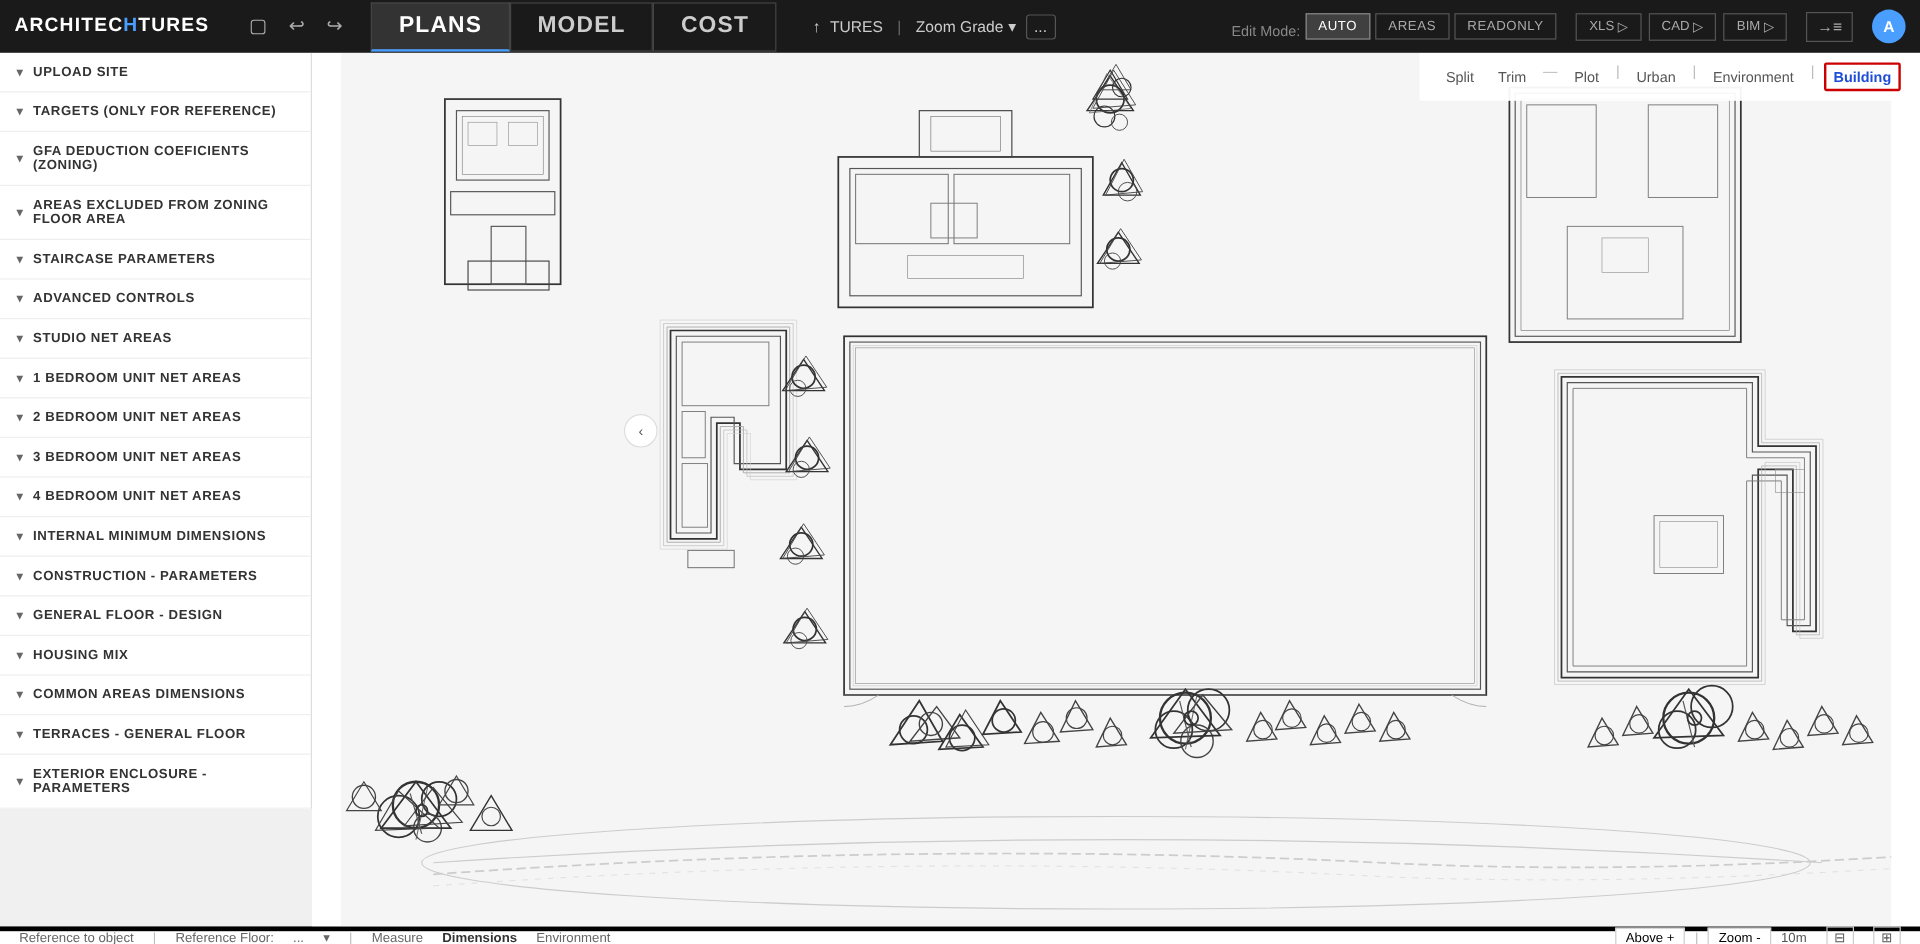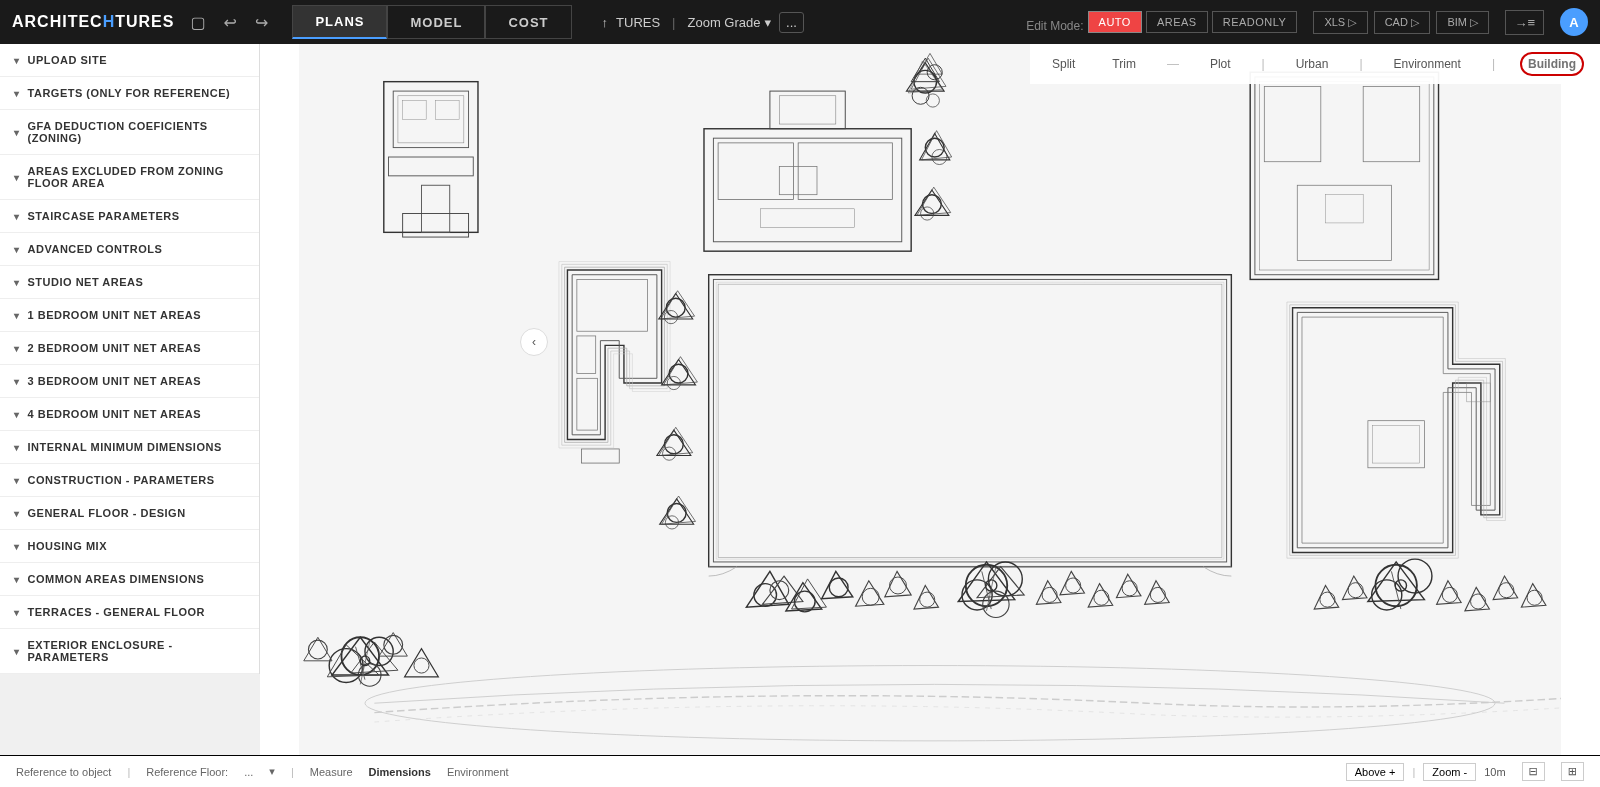--- a/index.html
+++ b/index.html
@@ -14,41 +14,41 @@
       padding: 0 12px;
       gap: 10px;
       flex-shrink: 0;
       position: relative;
     }
     .logo {
       color: white;
       font-size: 16px;
       font-weight: bold;
       letter-spacing: 1px;
-      margin-right: 2px;
+      margin-right: 19px;
     }
     .logo span { color: #4a9eff; }
     .nav-icon-btn {
       background: none;
       border: none;
       color: #aaa;
       cursor: pointer;
       font-size: 16px;
       padding: 4px;
     }
     .nav-tabs {
       display: flex;
       gap: 0;
       margin-left: 10px;
     }
     .nav-tab {
       padding: 8px 22px;
       border: 1px solid #444;
       color: #ccc;
-      font-size: 13px;
+      font-size: 19px;
       font-weight: 600;
       cursor: pointer;
       background: transparent;
       text-transform: uppercase;
       letter-spacing: 1px;
     }
     .demo-section {
       display: flex;
       align-items: center;
       gap: 8px;
@@ -93,21 +93,21 @@
     .mode-btn {
       padding: 4px 10px;
       border: 1px solid #555;
       background: transparent;
       color: #aaa;
       font-size: 11px;
       cursor: pointer;
       letter-spacing: 0.5px;
     }
     .mode-btn.active {
-      background: #ef4444;
+      background: #404040;
       color: white;
       border-color: #888;
     }
     .export-btns {
       display: flex;
       gap: 6px;
     }
     .export-btn {
       padding: 4px 10px;
       border: 1px solid #555;
@@ -181,49 +181,48 @@
       position: relative;
       overflow: hidden;
     }
 
     
     .view-toolbar {
       position: absolute;
       top: 0;
       right: 0;
       display: flex;
-      align-items: center;
-      gap: 25px;
+      gap: 8px;
       padding: 8px 16px;
       background: rgba(255,255,255,0.95);
       font-size: 12px;
       color: #555;
       z-index: 10;
     }
     .view-btn {
       background: none;
       border: none;
       color: #555;
       font-size: 12px;
       cursor: pointer;
       padding: 3px 6px;
     }
     .view-btn.active {
       border: 2px solid #cc0000;
-      border-radius: 12px;
-      color: #737373;
+      border-radius: 2px;
+      color: #1d4ed8;
       font-weight: bold;
     }
     .view-separator { color: #bbb; }
 
     
     .bottom-bar {
-      height: 32px;
+      height: 15px;
       background: white;
-      border-top: 1px solid #000000;
+      border-top: 4px solid #000000;
       display: flex;
       align-items: center;
       padding: 0 16px;
       gap: 16px;
       font-size: 11px;
       color: #666;
       flex-shrink: 0;
     }
     .bottom-bar-btn {
       background: none;

